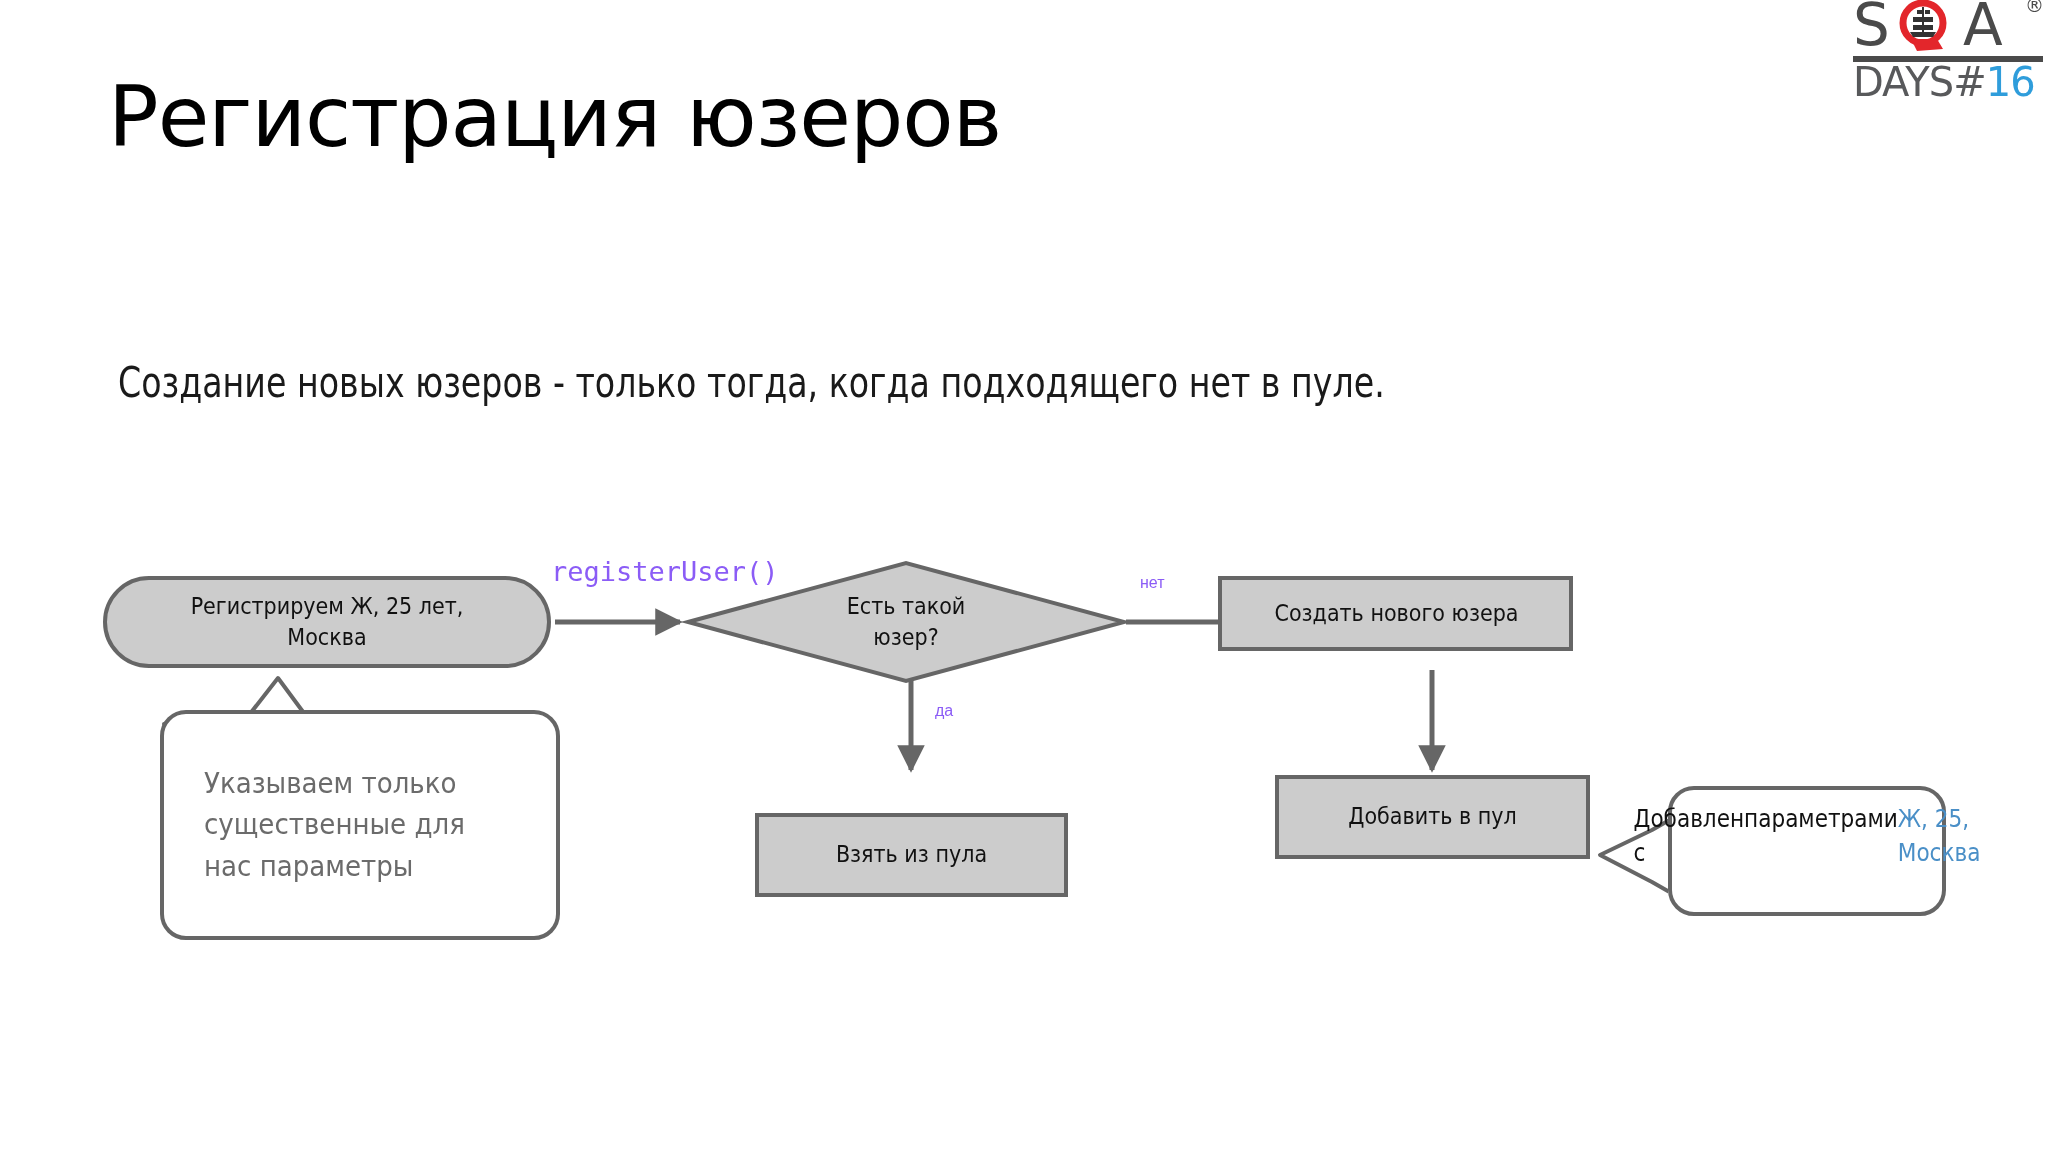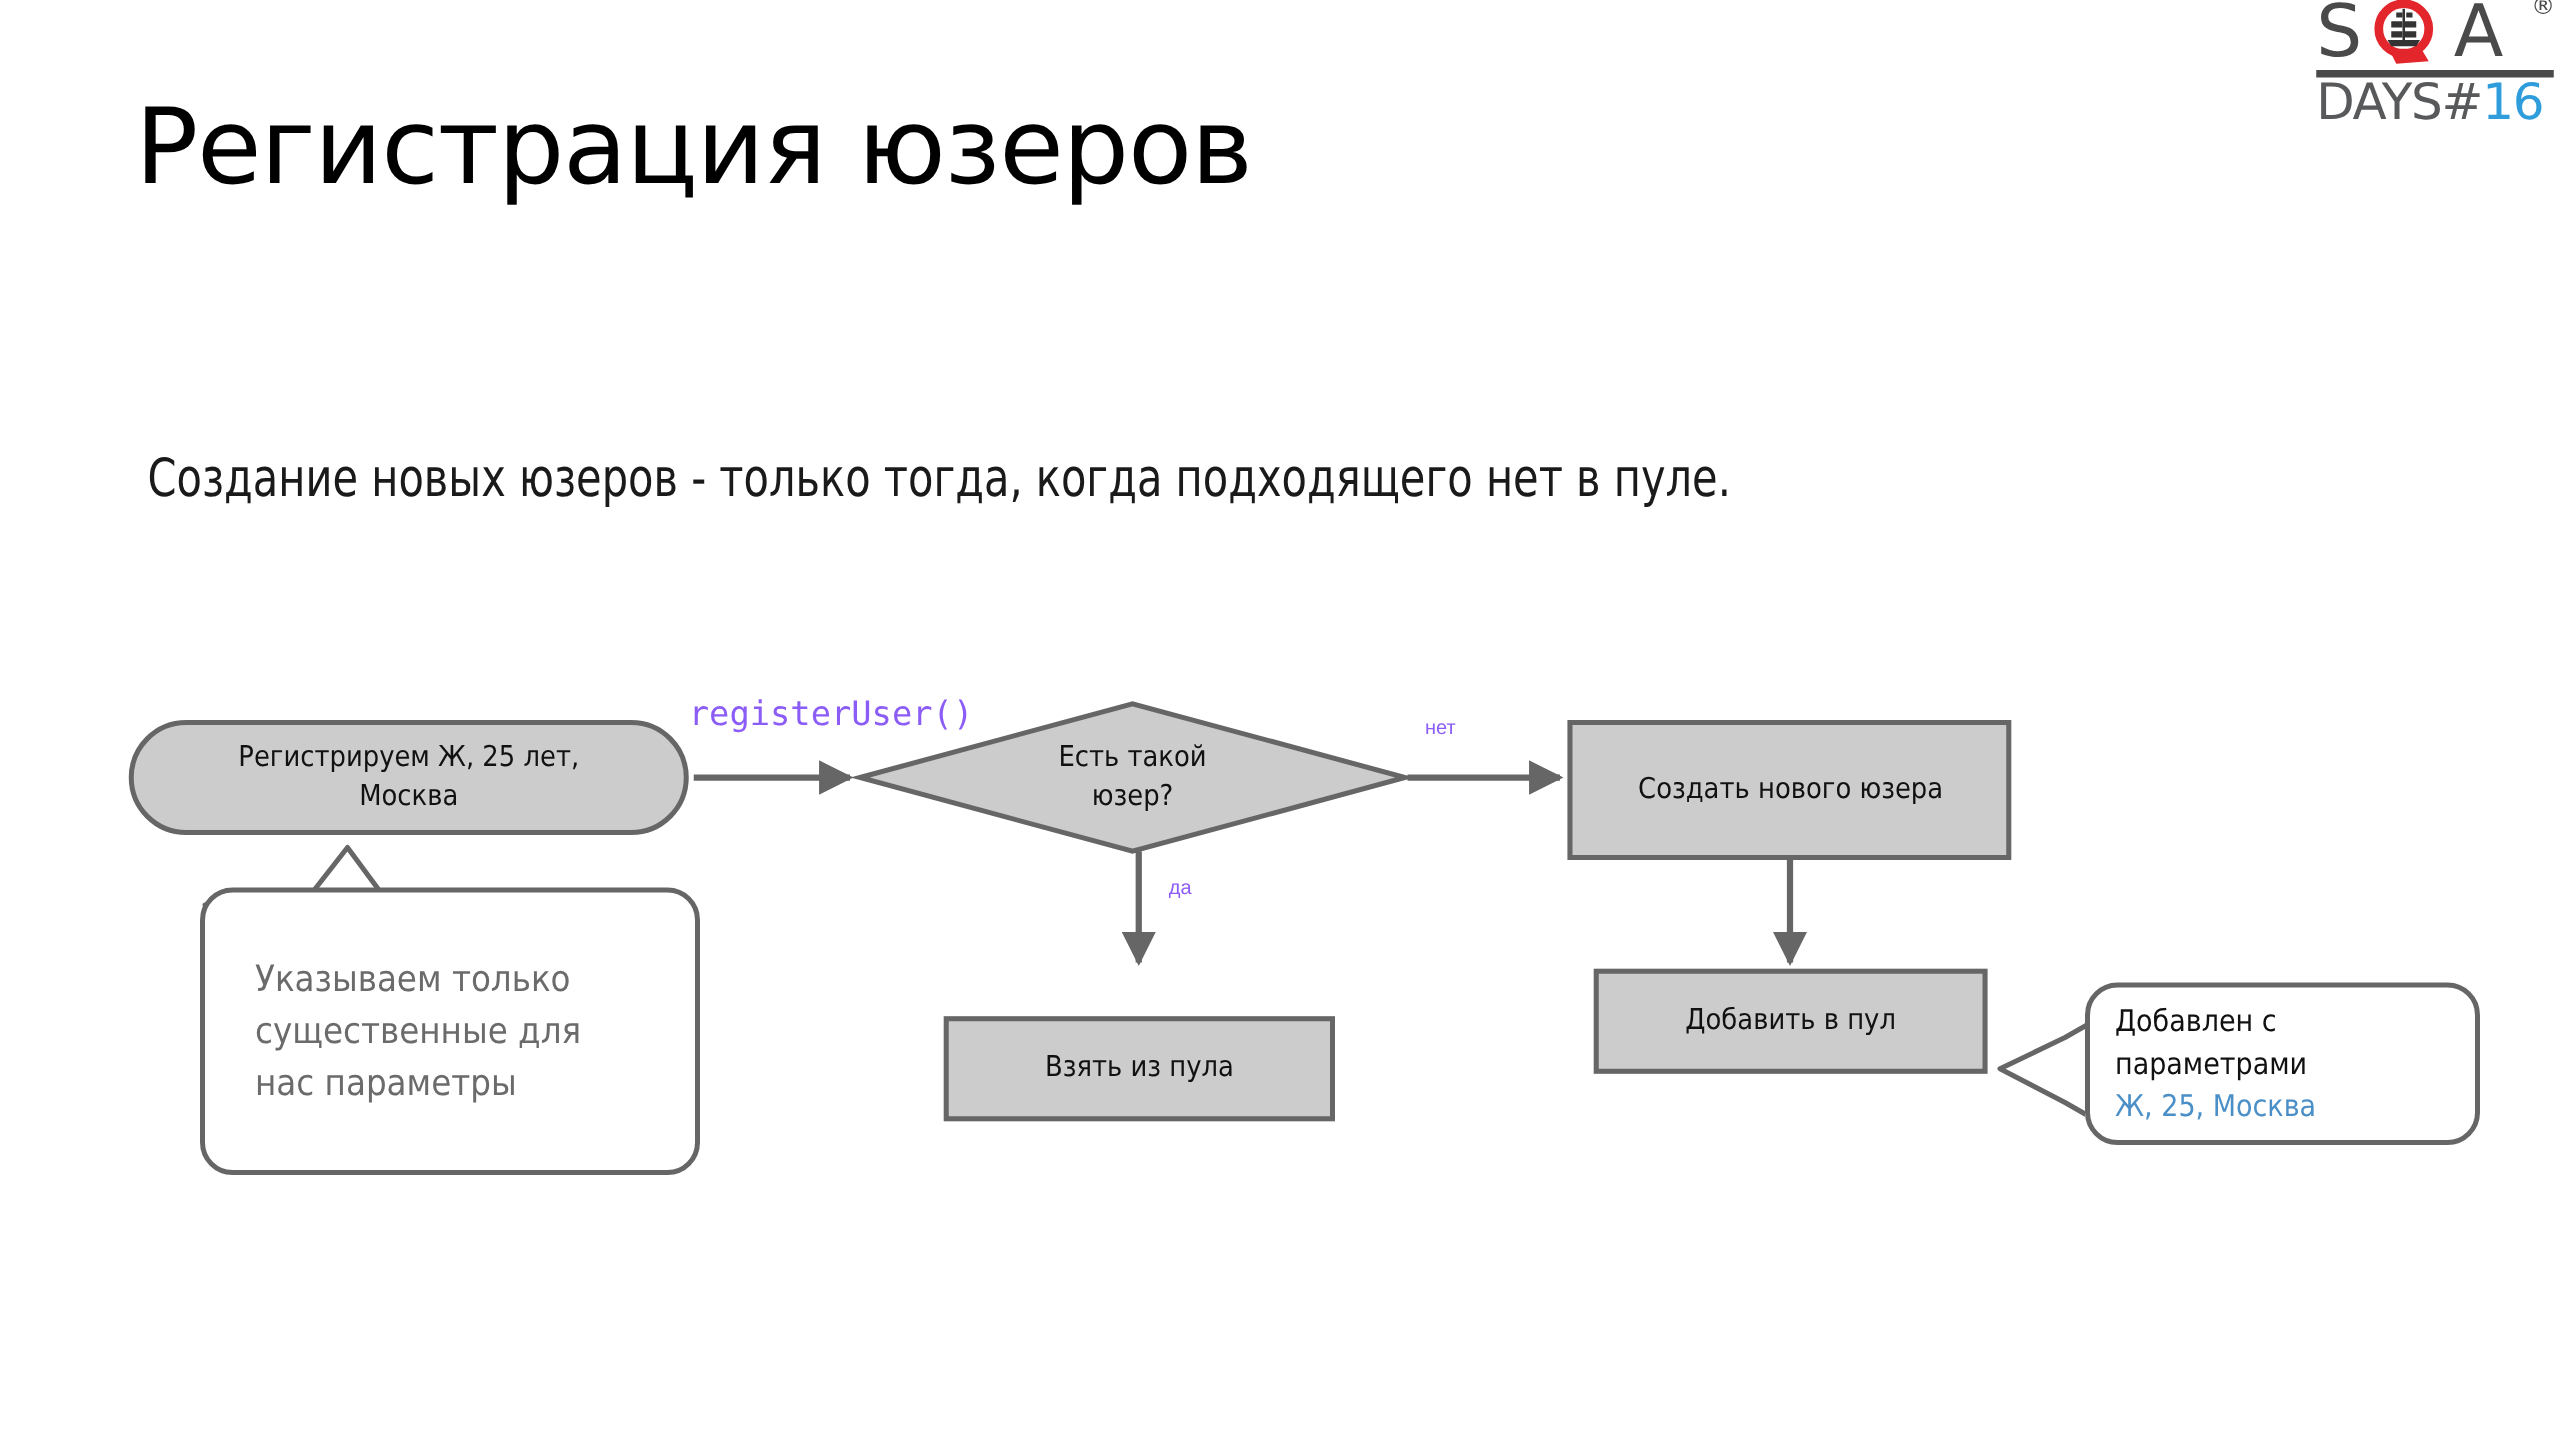--- a/index.html
+++ b/index.html
@@ -122,21 +122,21 @@
     font-family: "DejaVu Sans Condensed", "DejaVu Sans", "Liberation Sans", sans-serif;
     font-size: 23px;
     color: #111111;
     line-height: 1.35;
     padding: 4px 10px;
   }
   .node.rounded { border-radius: 60px; justify-content: center; }
 
   #node-start  { left: 103px;  top: 576px; width: 448px; height: 92px; }
   #node-pool   { left: 755px;  top: 775px; width: 313px; height: 84px; margin-top: 38px; }
-  #node-create { left: 1254px; top: 576px; width: 355px; height: 112px; padding-left: 12px; }
+  #node-create { left: 1218px; top: 576px; width: 355px; height: 75px; padding-left: 12px; }
   #node-add    { left: 1275px; top: 775px; width: 315px; height: 84px; }
 
   
   #node-decision {
     position: absolute;
     left: 686px;
     top: 561px;
     width: 440px;
     height: 122px;
   }
@@ -184,26 +184,26 @@
     left: 160px; top: 710px;
     width: 400px; height: 230px;
     padding: 26px 40px;
     font-size: 29px;
     color: #6b6b6b;
     display: flex;
     align-items: center;
   }
   #callout-right {
     left: 1668px; top: 786px;
-    width: 316px; height: 130px;
+    width: 278px; height: 130px;
     padding: 12px 20px;
     font-size: 24px;
     color: #111111;
     display: flex;
-    flex-direction: column;
+    flex-direction: row;
     justify-content: center;
   }
   #callout-right .hl { color: #4a8fc7; }
 
   .tail { position: absolute; }
   #tail-left  { left: 160px; top: 668px; width: 200px; height: 60px; }
   #tail-right { left: 1594px; top: 800px; width: 90px; height: 110px; }
 </style>
 </head>
 <body>

